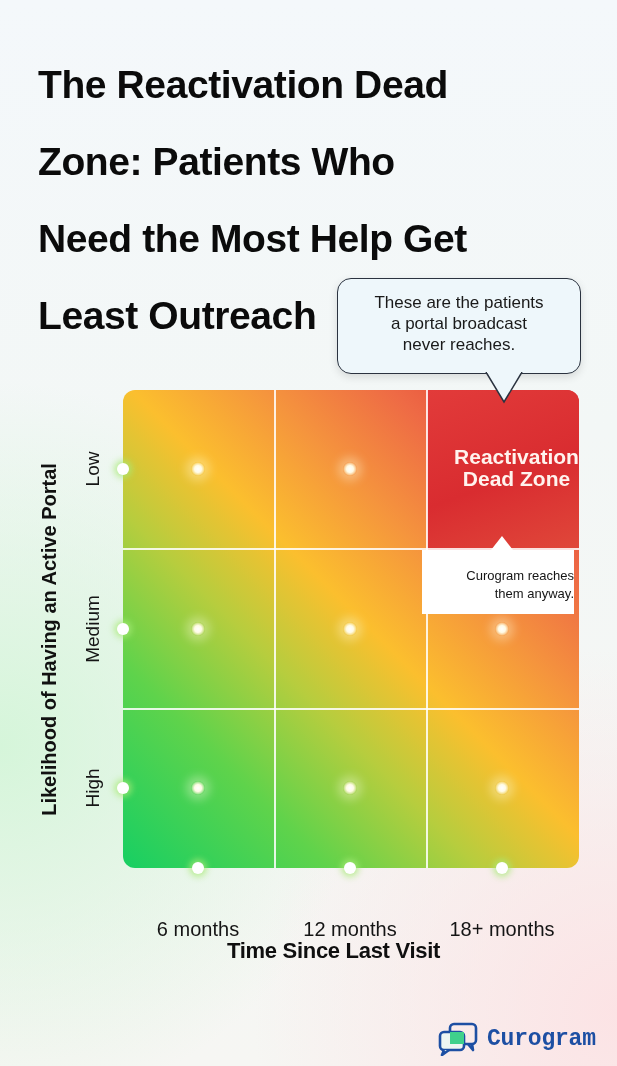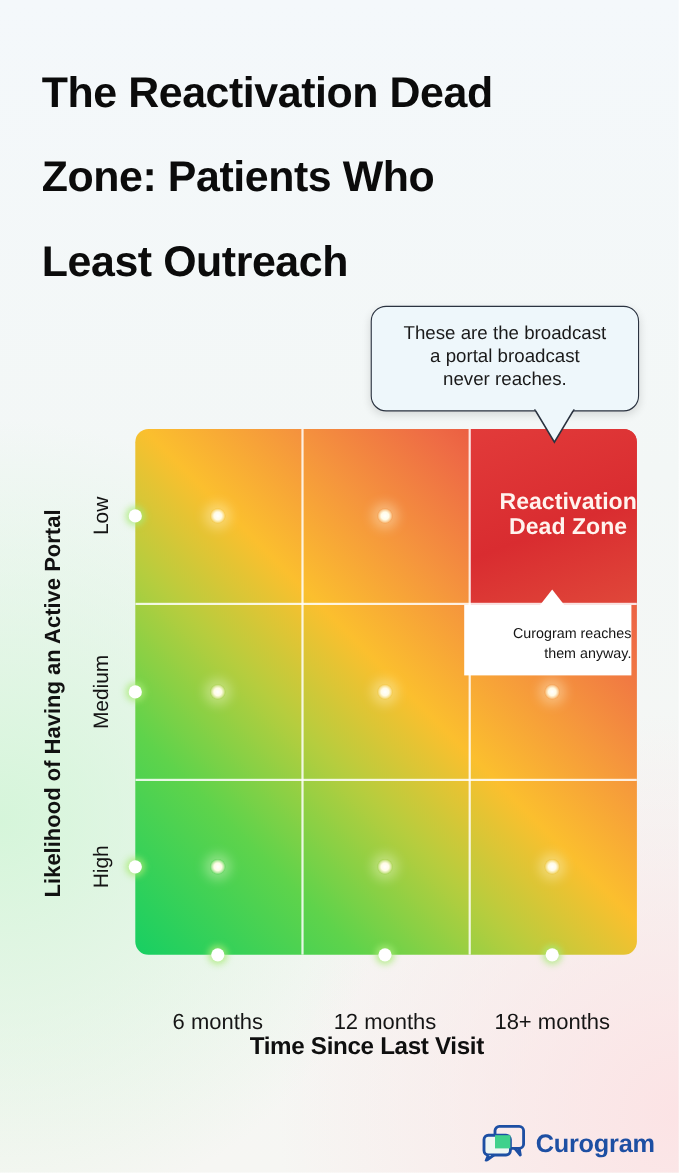--- a/index.html
+++ b/index.html
@@ -83,35 +83,36 @@
   }
   .xtick {
     position: absolute; top: 886px; width: 150px; margin-left: -75px; text-align: center;
     font-size: 20px; color: #151515; white-space: nowrap; margin-top: 32px;
   }
   .xlabel {
     position: absolute; left: 0; top: 938px; width: 617px; text-align: center;
     font-size: 22px; font-weight: 700; color: #0f0f0f; padding-left: 50px; letter-spacing: -0.3px;
   }
   .brand {
-    position: absolute; left: 437px; top: 1022px; display: flex; align-items: center; gap: 8px;
+    position: absolute; left: 437px; top: 1022px; display: flex; align-items: center; gap: 8px; font-family: Liberation Mono, monospace;
   }
   .brand-name { font-size: 23px; font-weight: 700; color: #1d4fa3; letter-spacing: -0.2px; }
 </style>
 </head>
 <body>
 
 <h1 class="title">
   <span>The Reactivation Dead</span>
   <span>Zone: Patients Who</span>
+  <span>Need the Most Help Get</span>
   <span>Least Outreach</span>
 </h1>
 
 <div class="callout">
-  <span>These are the broadcast</span>
+  <span>These are the patients</span>
   <span>a portal broadcast</span>
   <span>never reaches.</span>
 </div>
 <svg class="callout-tail" viewBox="0 0 40 32">
   <path d="M2 0 L20 30 L38 0" fill="#eef7fb" stroke="#2b3340" stroke-width="1.5"></path>
   <rect x="3" y="-2" width="34" height="3" fill="#eef7fb"></rect>
 </svg>
 
 <div class="grid">
   <div class="deadzone"></div>

